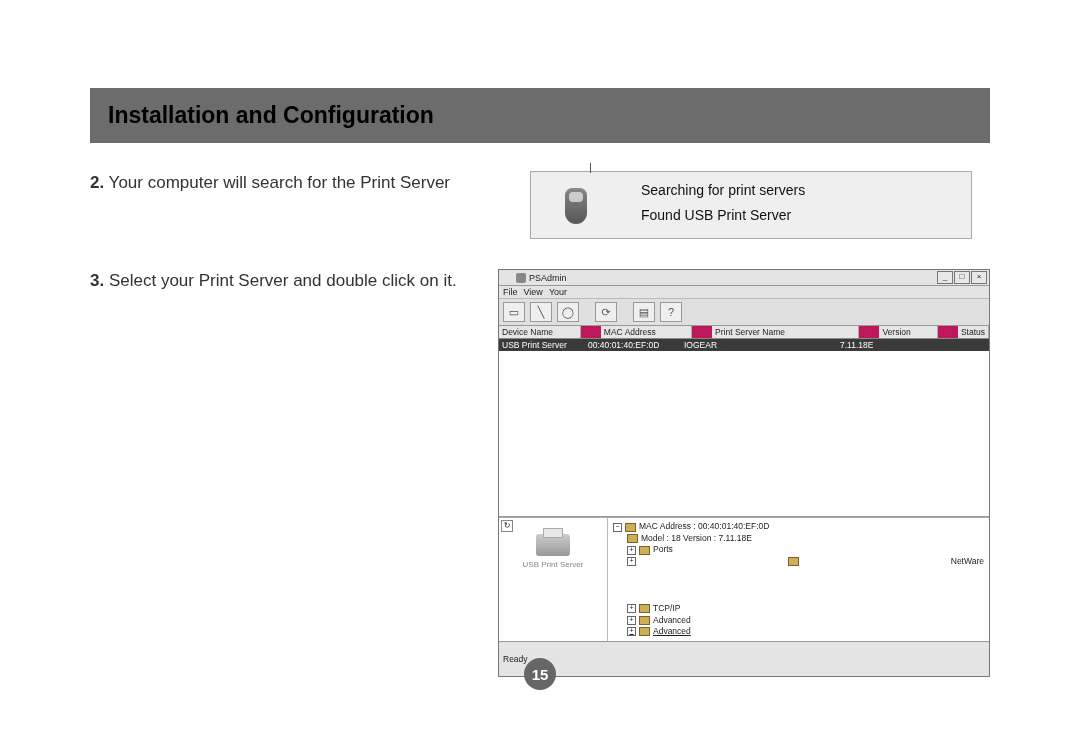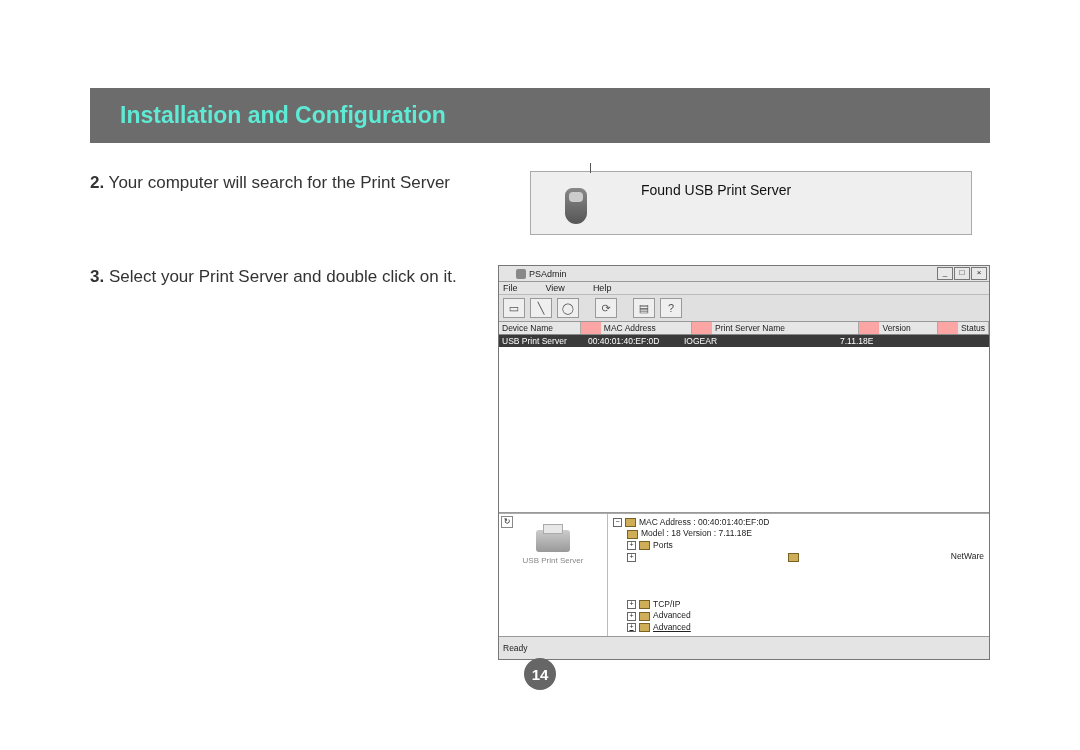--- a/index.html
+++ b/index.html
@@ -12,24 +12,24 @@
     position: relative;
   }
   .page {
     position: absolute;
     left: 90px;
     top: 88px;
     width: 900px;
   }
   .header-bar {
     background: #6c6c6c;
-    color: #5eead4;
+    color: #000000;
     font-size: 23px;
     font-weight: bold;
-    padding: 14px 30px;
+    padding: 14px 18px;
     margin-bottom: 28px;
   }
   .content-row {
     display: flex;
     gap: 20px;
     margin-bottom: 30px;
   }
   .text-col {
     width: 420px;
     font-size: 17px;
@@ -102,42 +102,42 @@
   }
   .titlebar .t-left { display:flex; align-items:center; gap:3px;padding-left:15px; }
   .t-icon { width:10px; height:10px; background:#888; border-radius:2px; }
   .winbtns { display:flex; gap:1px; }
   .winbtn { width:14px; height:11px; background:#e8e8e8; border:1px solid #777; font-size:8px; line-height:9px; text-align:center; }
   .menubar {
     background: #e4e4e4;
     padding: 1px 4px;
     font-size: 9px;
     display: flex;
-    gap: 28px;
+    gap: 6px;
     border-bottom: 1px solid #bbb;
   }
   .toolbar {
     background: #e0e0e0;
     padding: 3px 4px;
     display: flex;
     gap: 5px;
     border-bottom: 1px solid #999;
   }
   .tbtn {
     width: 20px; height: 18px;
     border: 1px solid #999;
     background: #efefef;
     display:flex; align-items:center; justify-content:center;
     font-size: 11px;
     color:#555;
   }
   .tbtn.sep { border:none; background:none; width:6px; }
   .colhead {
     display: flex;
-    background: #fca5a5;
+    background: #be185d;
     border-bottom: 1px solid #888;
     font-size: 8.5px;
     gap: 20px;
   }
   .colhead div {
     border-right: 1px solid #aaa;
     padding: 1px 3px;
     background: #e6e6e6;
   }
   .c1{width:80px;} .c2{width:90px;} .c3{width:150px;} .c4{width:55px;} .c5{flex:1;}
@@ -183,21 +183,21 @@
   }
   .detail-left .lbl { color:#888; font-size:8px; }
   .detail-right {
     flex:1;
     padding: 3px 5px;
     line-height: 1.35;
   }
   .detail-right .tree-item { display:flex; align-items:center; gap:3px; }
   .box { width:7px; height:7px; border:1px solid #666; font-size:7px; line-height:6px; text-align:center; background:#fff; }
   .folder { width:9px; height:7px; background:#cfae5a; border:1px solid #7a6322; }
-  .status { background:#e4e4e4; border-top:1px solid #999; font-size:8.5px; padding:6px 4px; }
+  .status { background:#e4e4e4; border-top:1px solid #999; font-size:8.5px; padding:12px 4px; }
 
   .page-badge {
     position: absolute;
     left: 540px;
     top: 658px;
     transform: translateX(-50%);
     width: 32px; height: 32px;
     border-radius: 50%;
     background: #666;
     color: #fff;
@@ -219,20 +219,21 @@
         <span>Your computer will search for the Print Server</span>
       </div>
     </div>
     <div class="shot1-wrap">
       <div class="shot1">
         <div class="tick"></div>
         <div class="icon-col">
             <div class="icon"></div>
           </div>
         <div class="lines">
+          <div>Searching for print servers</div>
           <div>Found USB Print Server</div>
         </div>
       </div>
     </div>
   </div>
 
   <div class="content-row">
     <div class="text-col">
       <div class="caption-step">
         <span class="num">3.</span>
@@ -248,21 +249,21 @@
         </div>
         <div class="winbtns">
           <div class="winbtn">_</div>
           <div class="winbtn">□</div>
           <div class="winbtn">×</div>
         </div>
       </div>
       <div class="menubar">
         <span>File</span>
         <span>View</span>
-        <span>Help</span>
+        <span>Your</span>
       </div>
       <div class="toolbar">
         <div class="tbtn">▭</div>
         <div class="tbtn">╲</div>
         <div class="tbtn">◯</div>
         <div class="tbtn sep"></div>
         <div class="tbtn">⟳</div>
         <div class="tbtn sep"></div>
         <div class="tbtn">▤</div>
         <div class="tbtn">?</div>
@@ -323,13 +324,13 @@
               <span class="folder"></span>
               <span>Advanced</span>
             </div>
         </div>
       </div>
       <div class="status">Ready</div>
     </div>
   </div>
 </div>
 
-<div class="page-badge">14</div>
+<div class="page-badge">15</div>
 
 </body></html>

